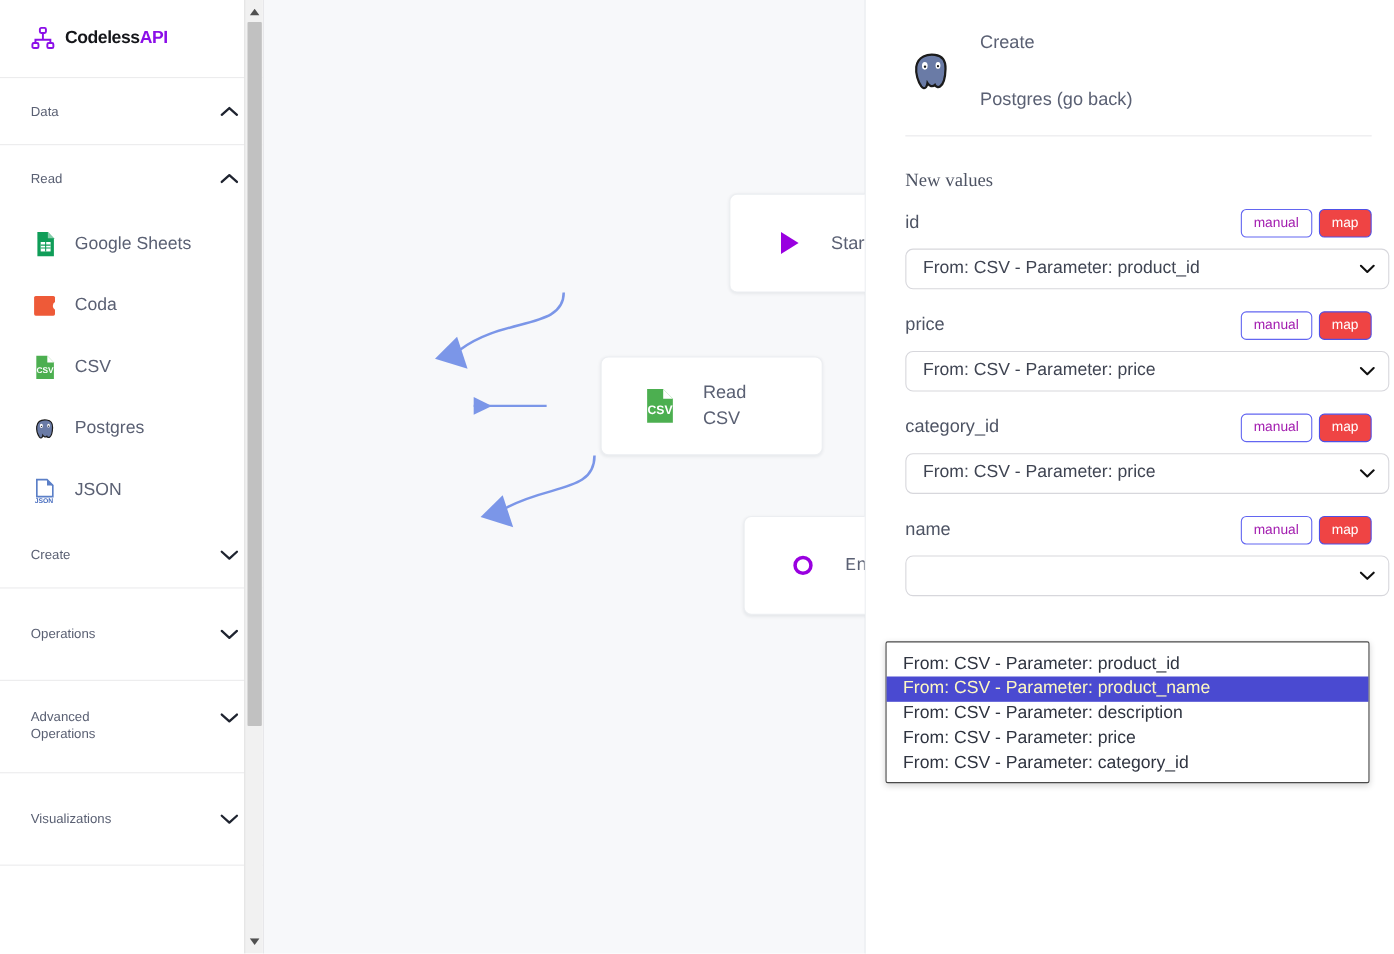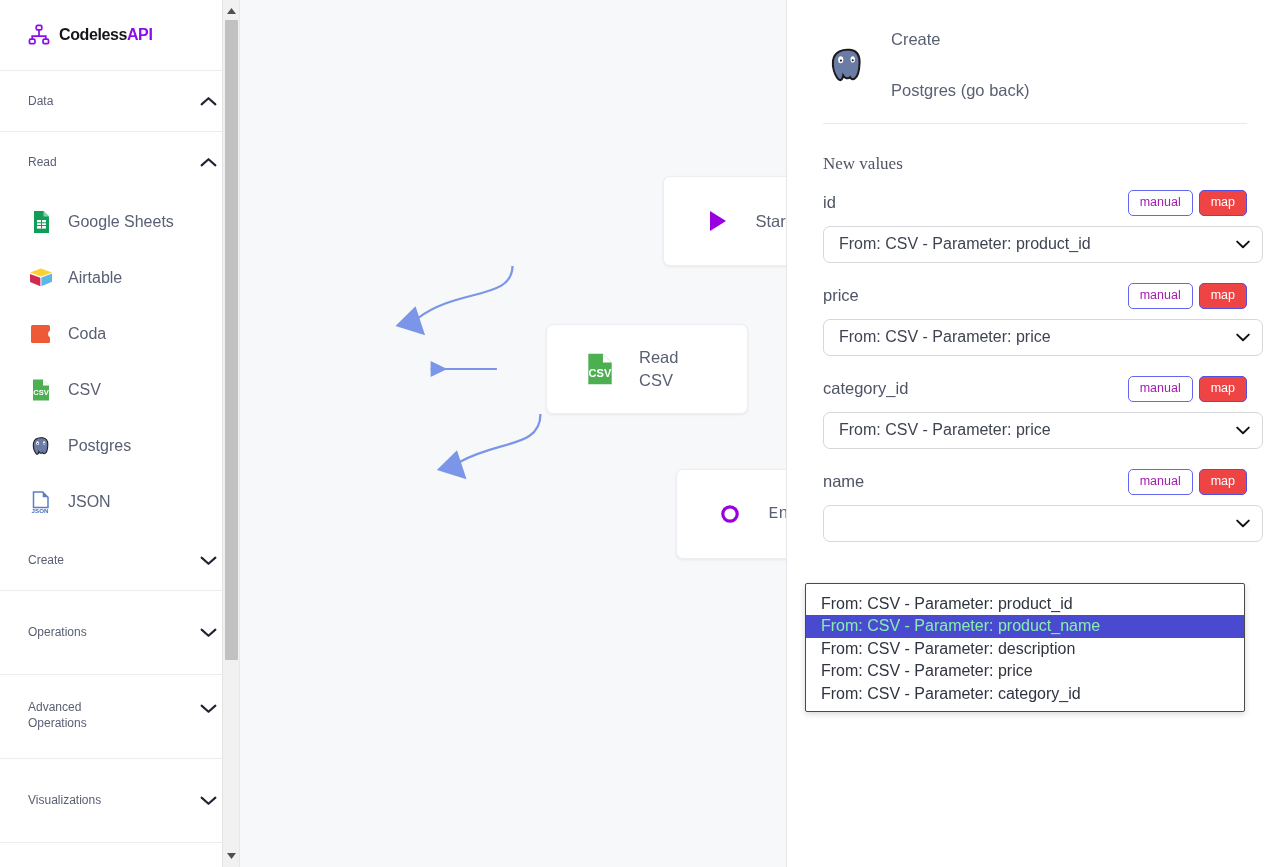--- a/index.html
+++ b/index.html
@@ -117,21 +117,21 @@
 
   .dropdown {
     position: absolute; left: 18px; top: 583px; width: 440px;
     background: #fff; border: 1px solid #4a4a4a; border-radius: 2px;
     padding: 9px 0 6px; z-index: 40; box-shadow: 0 2px 6px rgba(0,0,0,.16);
   }
   .dd-opt {
     font-size: 16px; color: #2f3440; padding: 1px 0 1px 15px;
     line-height: 1.28; cursor: pointer; white-space: nowrap;
   }
-  .dd-opt.sel { background: #4a4ad1; color: #86efac; }
+  .dd-opt.sel { background: #4a4ad1; color: #fef9c3; }
 </style>
 </head>
 <body>
 
 <div id="app">
 
   <aside class="sidebar">
 
     <div class="logo-row">
       <svg class="logo-mark" viewBox="0 0 24 24">
@@ -169,28 +169,20 @@
             <path d="M6 2h9.5L21 7.5V24H6z" fill="#0f9d58"></path>
             <path d="M15.5 2 21 7.5h-5.5z" fill="#87ceac"></path>
             <rect x="9" y="11" width="9" height="8.6" fill="#fff"></rect>
             <g stroke="#0f9d58" stroke-width="1">
                 <path d="M9 13.8h9M9 16.5h9M13.5 11v8.6"></path>
               </g>
           </svg>
           <span class="txt">Google Sheets</span>
         </div>
 
-        <div class="nav-item">
-          <svg class="ic" viewBox="0 0 26 26">
-            <path d="M2 7.6 12.8 3.6 24 7.6 13.2 11.6z" fill="#fcd12f"></path>
-            <path d="M13.4 12.6 24 8.6v8.2l-10.6 4.4z" fill="#5cb7e8"></path>
-            <path d="M2 8.9 12.4 12.8v8.4L2 17.1z" fill="#cf2b53"></path>
-          </svg>
-          <span class="txt">Airtable</span>
-        </div>
 
         <div class="nav-item">
           <svg class="ic" viewBox="0 0 26 26">
             <rect x="3" y="4" width="19" height="18" rx="1.5" fill="#ee5a38"></rect>
             <path d="M22 9.6a4.1 4.1 0 0 0 0 7v-7z" fill="#fff"></path>
           </svg>
           <span class="txt">Coda</span>
         </div>
 
         <div class="nav-item">

